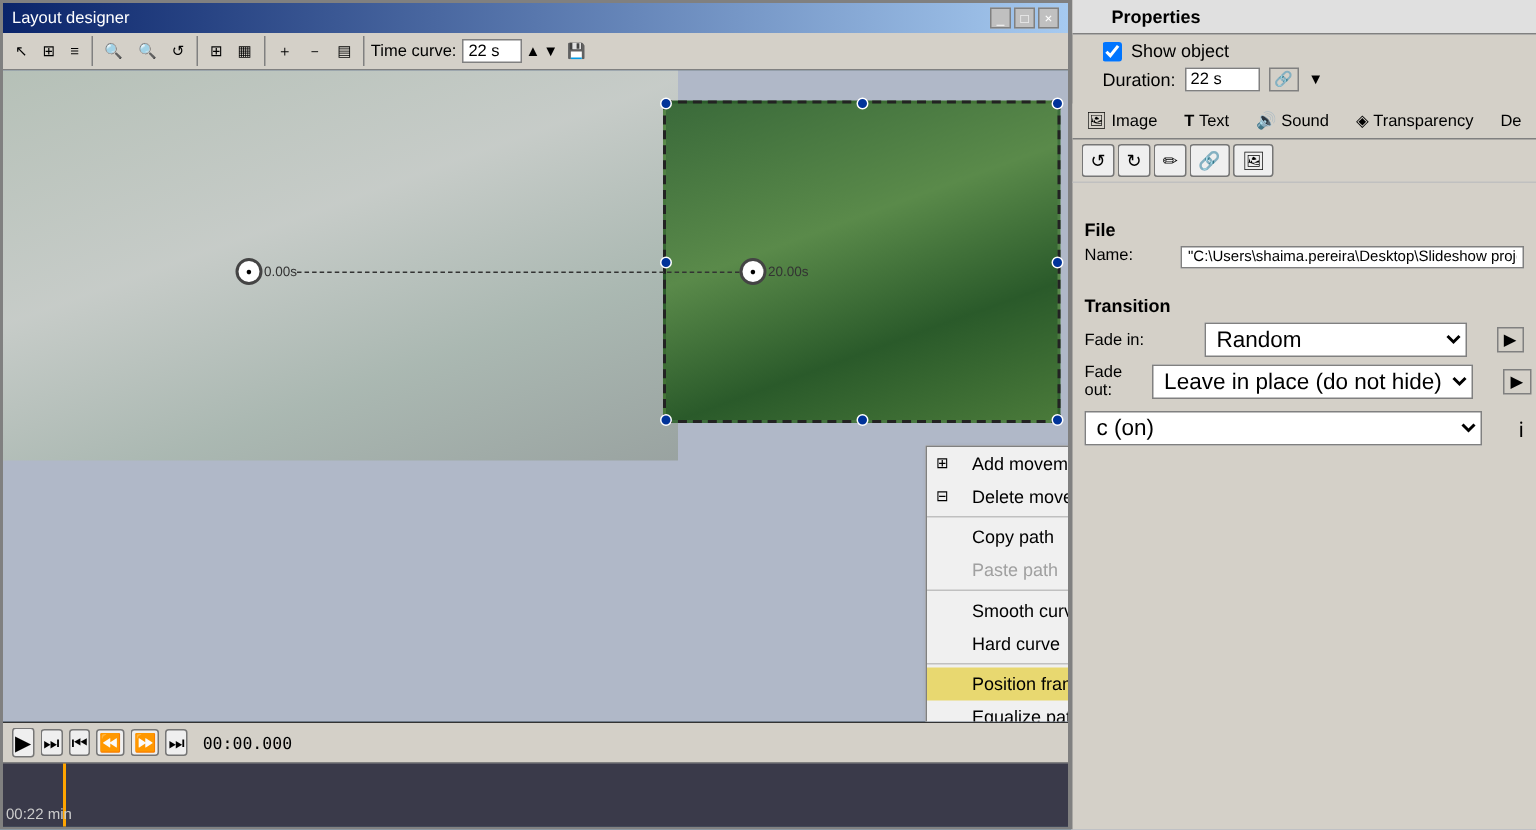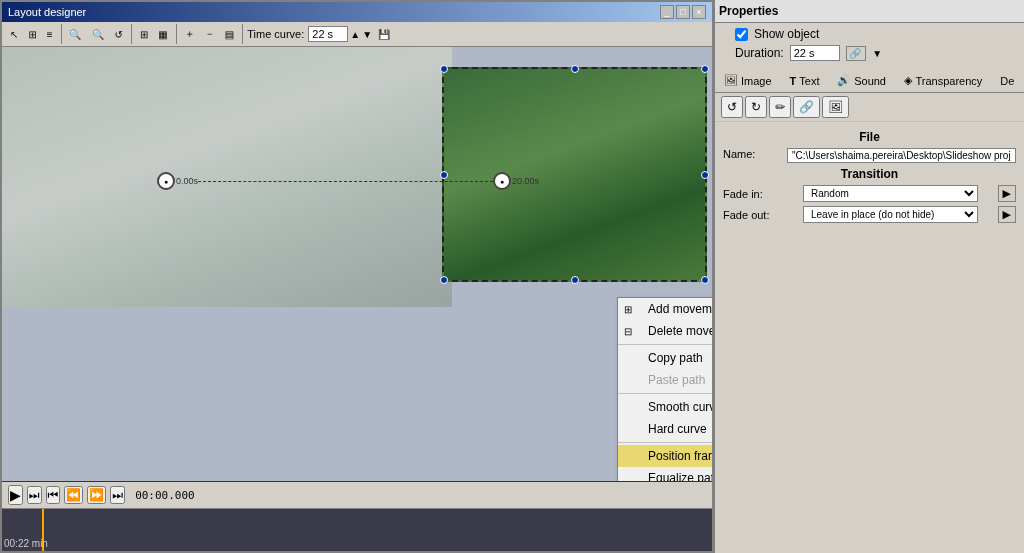--- a/index.html
+++ b/index.html
@@ -36,44 +36,44 @@
 
     
     .context-menu { position: absolute; left: 615px; top: 250px; background: #f0f0f0; border: 1px solid #808080; box-shadow: 2px 2px 4px rgba(0,0,0,0.3); z-index: 100; min-width: 200px; }
     .menu-item { padding: 4px 20px 4px 30px; cursor: pointer; font-size: 12px; display: flex; align-items: center; justify-content: space-between; white-space: nowrap; }
     .menu-item.highlighted { background: #e8d870; color: black; }
     .menu-item.disabled { color: #a0a0a0; cursor: default; }
     .menu-separator { height: 1px; background: #c0c0c0; margin: 2px 0; }
 
     
     .properties-panel { width: 310px; background: #d4d0c8; border-left: 1px solid #808080; display: flex; flex-direction: column; }
-    .properties-title { background: #e0e0e0; padding: 4px 4px; font-weight: bold; font-size: 12px; border-bottom: 1px solid #808080; }
+    .properties-title { background: #e0e0e0; padding: 4px 26px; font-weight: bold; font-size: 12px; border-bottom: 1px solid #808080; }
 
     .prop-section { padding: 4px 20px; }
     .prop-row { display: flex; align-items: center; gap: 6px; margin-bottom: 4px; }
     .checkbox { width: 13px; height: 13px; }
     .duration-input { background: white; border: 1px solid #808080; padding: 1px 3px; width: 50px; font-size: 11px; }
 
     
     .prop-tabs { display: flex; border-bottom: 1px solid #808080; background: #d4d0c8; }
     .prop-tab { padding: 4px 8px; font-size: 11px; cursor: pointer; border: 1px solid transparent; display: flex; align-items: center; gap: 3px; }
 
     .prop-toolbar { padding: 3px 6px; display: flex; gap: 2px; border-bottom: 1px solid #c0c0c0; }
     .prop-tool-btn { padding: 2px 4px; font-size: 12px; cursor: pointer; }
 
     .prop-content { padding: 6px 8px; flex: 1; }
-    .section-label { font-weight: bold; font-size: 12px; margin-bottom: 4px; margin-top: 2px; text-align: center; }
+    .section-label { font-weight: bold; font-size: 12px; margin-bottom: 4px; margin-top: 18px; }
     .field-row { display: flex; align-items: flex-start; margin-bottom: 4px; gap: 4px; }
     .field-label { width: 60px; font-size: 11px; }
     .field-value { background: white; border: 1px solid #808080; padding: 1px 4px; font-size: 11px; flex: 1; }
     .field-value.long { width: 180px; }
 
     .fade-row { display: flex; align-items: center; margin-bottom: 4px; gap: 20px; }
     .fade-label { width: 60px; font-size: 11px; }
-    .fade-select { background: white; border: 1px solid #808080; padding: 1px 3px; font-size: 10px; flex: 1; }
+    .fade-select { background: white; border: 1px solid #808080; padding: 1px 3px; font-size: 15px; flex: 1; }
     .fade-btn { padding: 1px 4px; font-size: 11px; border: 1px solid #808080; background: #d4d0c8; cursor: pointer; }
   </style>
 </head>
 <body>
 
 <div class="app-container">
 
   <div class="layout-designer">
 
     <div class="title-bar">
@@ -249,16 +249,22 @@
         <button class="fade-btn">▶</button>
       </div>
       <div class="fade-row">
         <span class="fade-label">Fade out:</span>
         <select class="fade-select">
           <option>Leave in place (do not hide)</option>
         </select>
         <button class="fade-btn">▶</button>
       </div>
 
+      <div class="fade-row" style="margin-top:8px;">
+        <select class="fade-select" style="flex:1;">
+          <option>c (on)</option>
+        </select>
+        <span style="margin-left:4px; font-size:14px; cursor:help;">ℹ</span>
+      </div>
     </div>
   </div>
 
 </div>
 
 </body></html>

